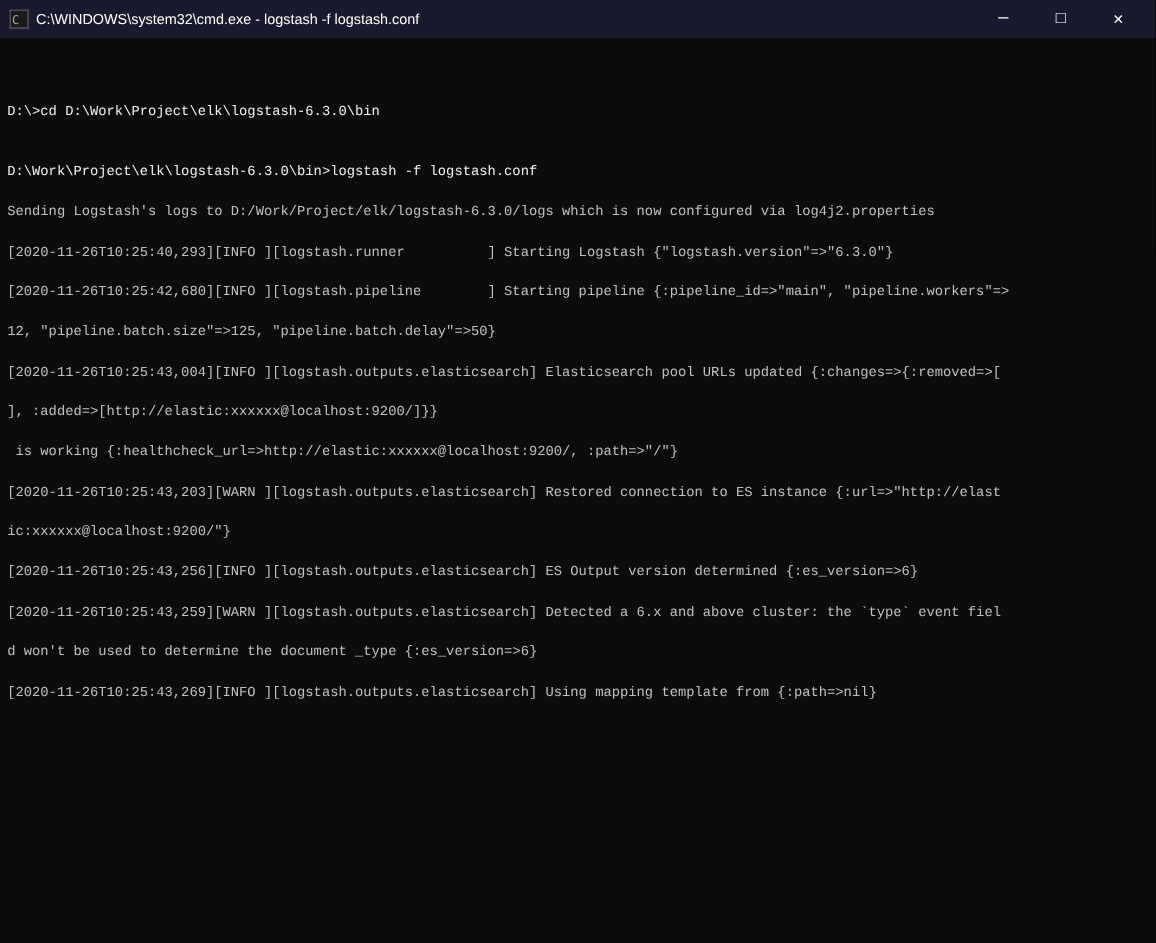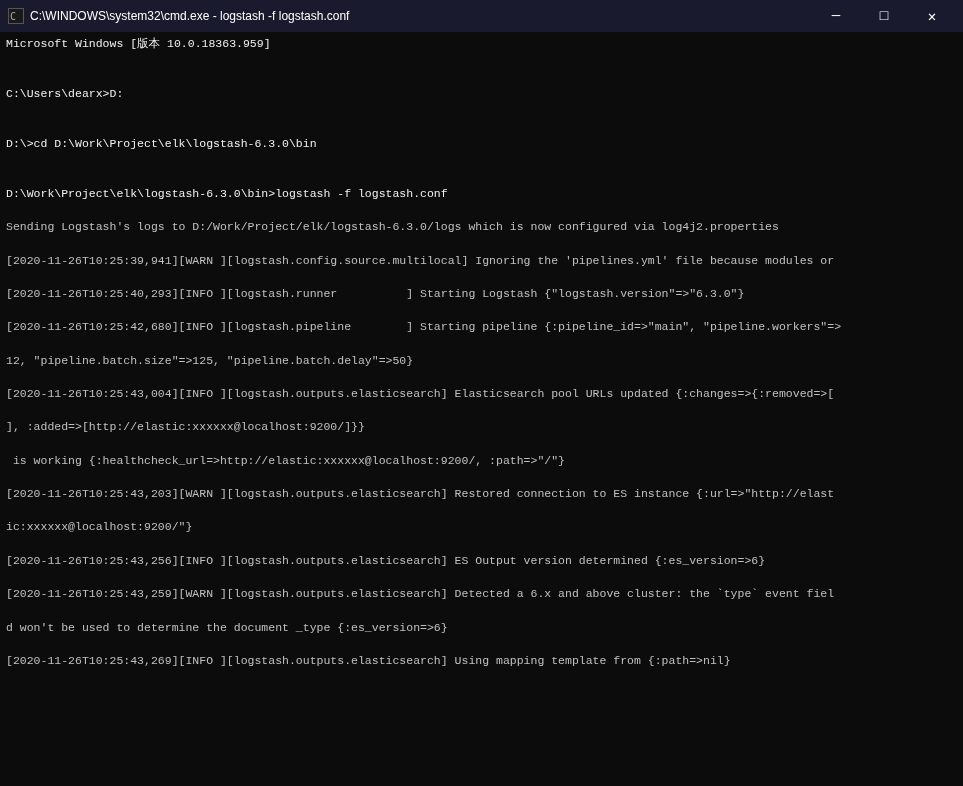--- a/index.html
+++ b/index.html
@@ -98,29 +98,27 @@
       </div>
       <span class="title-text">C:\WINDOWS\system32\cmd.exe - logstash  -f logstash.conf</span>
     </div>
     <div class="title-controls">
       <div class="title-btn">─</div>
       <div class="title-btn">□</div>
       <div class="title-btn close">✕</div>
     </div>
   </div>
 
-  <div class="terminal" id="terminal-content"><span class="line white">Microsoft Windows [版本 10.0.18363.959]</span>
+  <div class="terminal" id="terminal-content">
 <span class="line white"></span>
-<span class="line white">C:\Users\dearx&gt;D:</span>
 <span class="line white"></span>
 <span class="line white">D:\&gt;cd D:\Work\Project\elk\logstash-6.3.0\bin</span>
 <span class="line white"></span>
 <span class="line white">D:\Work\Project\elk\logstash-6.3.0\bin&gt;logstash -f logstash.conf</span>
 <span class="line gray">Sending Logstash's logs to D:/Work/Project/elk/logstash-6.3.0/logs which is now configured via log4j2.properties</span>
-<span class="line gray">[2020-11-26T10:25:39,941][WARN ][logstash.config.source.multilocal] Ignoring the 'pipelines.yml' file because modules or</span>
 <span class="line gray">[2020-11-26T10:25:40,293][INFO ][logstash.runner          ] Starting Logstash {"logstash.version"=&gt;"6.3.0"}</span>
 <span class="line gray">[2020-11-26T10:25:42,680][INFO ][logstash.pipeline        ] Starting pipeline {:pipeline_id=&gt;"main", "pipeline.workers"=&gt;</span>
 <span class="line gray">12, "pipeline.batch.size"=&gt;125, "pipeline.batch.delay"=&gt;50}</span>
 <span class="line gray">[2020-11-26T10:25:43,004][INFO ][logstash.outputs.elasticsearch] Elasticsearch pool URLs updated {:changes=&gt;{:removed=&gt;[</span>
 <span class="line gray">], :added=&gt;[http://elastic:xxxxxx@localhost:9200/]}}</span>
 <span class="line gray"> is working {:healthcheck_url=&gt;http://elastic:xxxxxx@localhost:9200/, :path=&gt;"/"}</span>
 <span class="line gray">[2020-11-26T10:25:43,203][WARN ][logstash.outputs.elasticsearch] Restored connection to ES instance {:url=&gt;"http://elast</span>
 <span class="line gray">ic:xxxxxx@localhost:9200/"}</span>
 <span class="line gray">[2020-11-26T10:25:43,256][INFO ][logstash.outputs.elasticsearch] ES Output version determined {:es_version=&gt;6}</span>
 <span class="line gray">[2020-11-26T10:25:43,259][WARN ][logstash.outputs.elasticsearch] Detected a 6.x and above cluster: the `type` event fiel</span>

